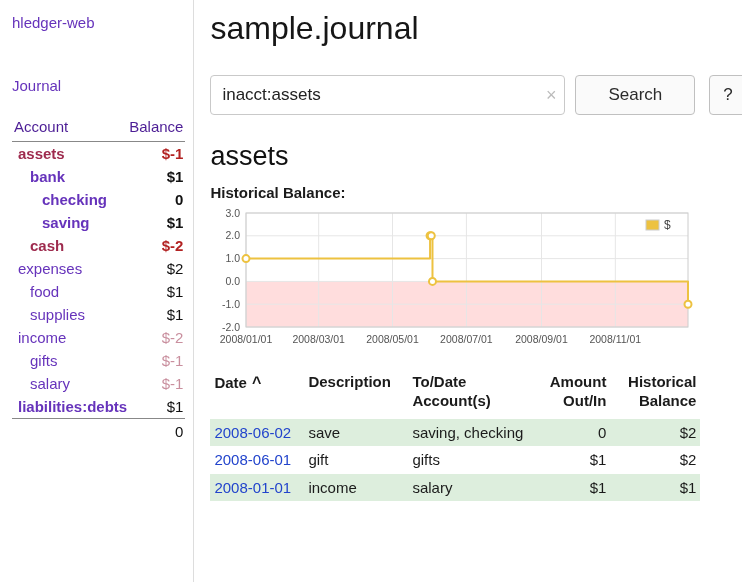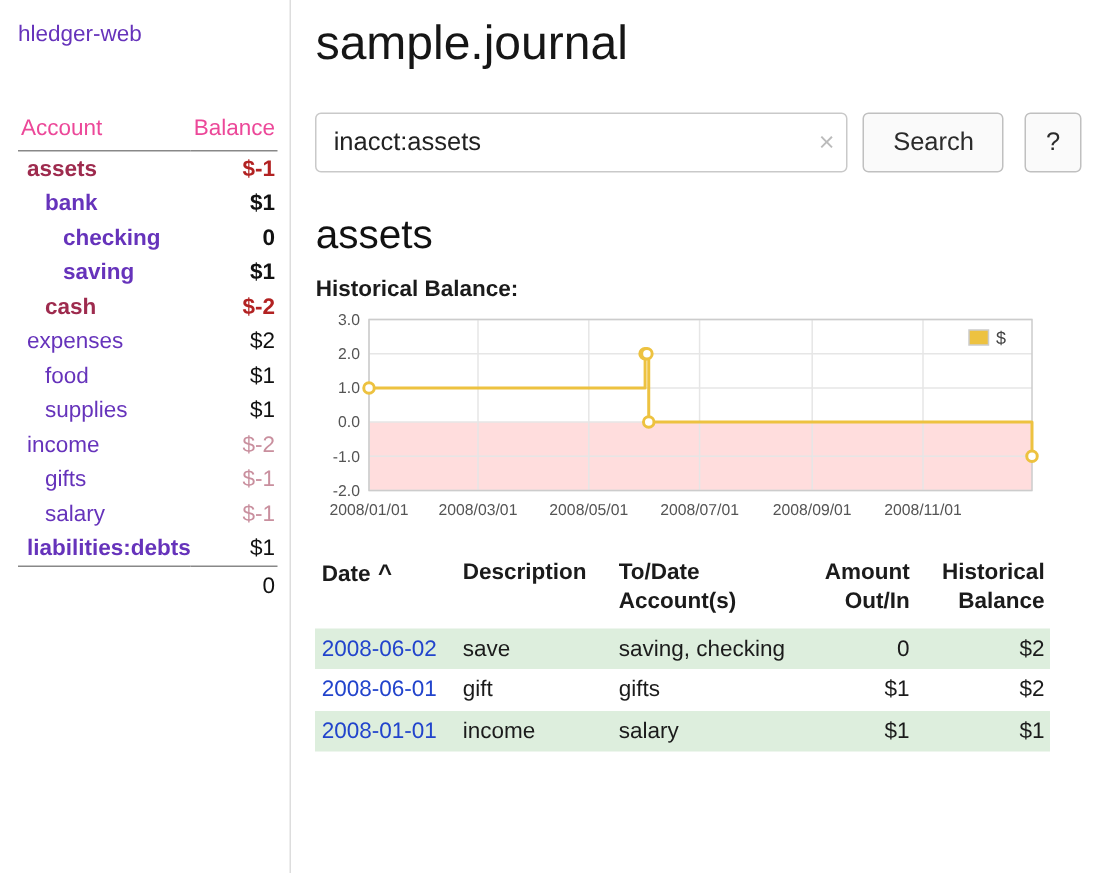--- a/index.html
+++ b/index.html
@@ -12,21 +12,21 @@
        font-family:"Liberation Sans","DejaVu Sans",sans-serif;font-size:15px;}
   a{cursor:pointer;text-decoration:none;}
   .app{display:flex;width:686px;height:582px;}
 
   
   .sidebar{width:232px;padding:12px 8px 0 12px;border-right:1px solid #ddd;}
   .app-title{margin:2px 0 46px 0;}
   .app-title a, .nav-journal a{color:var(--purple);font-size:15px;}
   .nav-journal{margin-bottom:24px;}
   .account-table{width:100%;border-collapse:collapse;font-size:15px;}
-  .account-table th{font-weight:400;color:#ec4899;padding:0 0 6px 2px;border-bottom:1px solid #888;text-align:left;}
+  .account-table th{font-weight:400;color:#4c1d95;padding:0 0 6px 2px;border-bottom:1px solid #888;text-align:left;}
   .account-table th.th-balance{text-align:right;padding-right:2px;}
   .account-table td{padding:3px 0;}
   .acct-link{color:var(--purple);}
   .acct-link.name-neg{color:#9e2b4e;}
   .bold{font-weight:700;}
   td.bal{text-align:right;padding-right:2px;color:#111;}
   td.bal.bal-neg{color:var(--neg-strong);}
   td.bal.bal-muted{color:var(--neg-muted);}
   .total-row td{border-top:1px solid #888;padding-top:4px;}
   .total-val{font-weight:400;}
@@ -34,21 +34,21 @@
   
   .main{flex:1;padding:4px 6px 0 16px;}
   h1{font-size:32px;font-weight:400;margin:6px 0 28px 0;color:#161616;}
   .search-row{display:flex;align-items:center;margin-bottom:26px;}
   .search-box{position:relative;width:355px;}
   .search-box input{width:100%;height:40px;border:1px solid #c9c9c9;border-radius:4px;
       font-size:17px;padding:0 30px 0 11px;color:#222;outline:none;
       font-family:"Liberation Sans","DejaVu Sans",sans-serif;}
   .clear{position:absolute;right:9px;top:50%;transform:translateY(-52%);color:#bbb;font-size:18px;line-height:1;}
   .btn{height:40px;border:1px solid #c0c0c0;border-radius:4px;background:#fafafa;
-      font-size:17px;color:#2b2b2b;padding:0 19px;margin-left:10px;
+      font-size:17px;color:#2b2b2b;padding:0 32px;margin-left:10px;
       font-family:"Liberation Sans","DejaVu Sans",sans-serif;}
   .btn.help{padding:0 13px;margin-left:14px;}
   h2{font-size:27px;font-weight:400;margin:0 0 12px 0;color:#111;}
   .chart-label{font-weight:700;font-size:15px;margin-bottom:4px;}
   #chart{display:block;}
 
   
   .register{border-collapse:collapse;width:490px;margin-top:14px;font-size:15px;}
   .register th{font-weight:700;text-align:left;vertical-align:top;padding:2px 4px 8px 4px;line-height:1.25;}
   .register th.num, .register td.num{text-align:right;}
@@ -59,20 +59,23 @@
   .sort{font-weight:700;font-size:16px;margin-left:5px;}
 </style>
 </head>
 <body>
 
 <div class="app">
 
   <aside class="sidebar">
     <div class="app-title">
       <a>hledger-web</a>
+    </div>
+    <div class="nav-journal">
+      <a>Journal</a>
     </div>
     <table class="account-table">
       <thead>
         <tr>
           <th class="th-account">Account</th>
           <th class="th-balance">Balance</th>
         </tr>
       </thead>
       <tbody id="account-rows">
           <tr>

